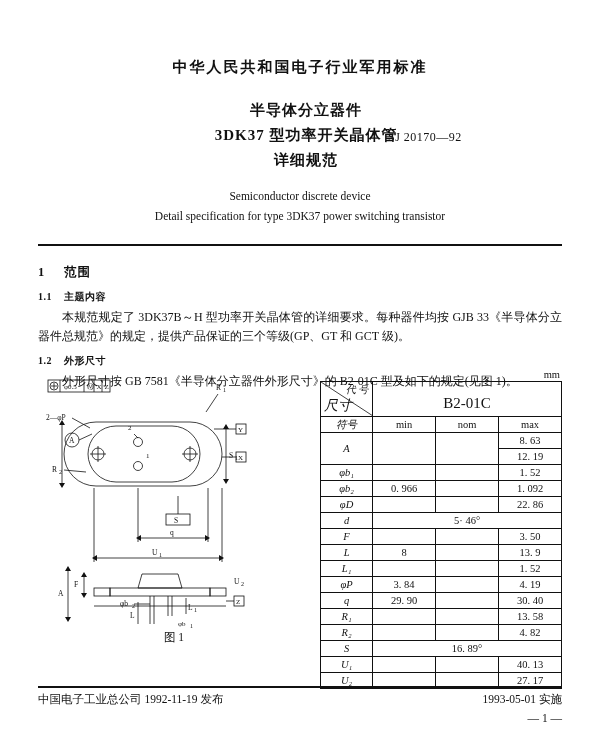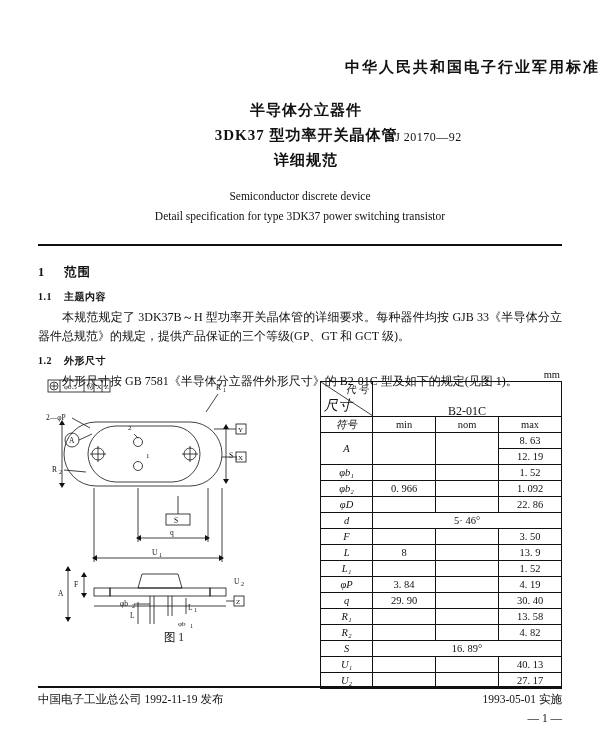--- a/index.html
+++ b/index.html
@@ -17,21 +17,21 @@
   }
   .page {
     position: absolute;
     left: 0; top: 0;
     width: 600px; height: 756px;
   }
   
   .std-title {
     position: absolute;
     top: 58px; left: 0; width: 600px;
-    text-align: right;
+    text-align: center;
     font-size: 15px;
     font-weight: bold;
     letter-spacing: 2px;
   }
   .title-block {
     position: absolute;
     top: 98px; left: 0; width: 600px;
     text-align: center;
   }
   .title-line {
@@ -365,21 +365,21 @@
         <tbody>
             <tr>
           <td class="sym hdr-cell">
             <svg width="52" height="34">
               <line x1="0" y1="0" x2="52" y2="34" stroke="#111" stroke-width="0.8"></line>
             </svg>
             <span class="code">代 号</span>
             <span class="dimword">尺寸</span>
           </td>
           <td colspan="3" class="hdr-cell">
-            <div style="position:absolute;left:0;top:12px;width:100%;text-align:center;font-size:12px;line-height:34px;">B2-01C</div>
+            <div style="position:absolute;left:0;top:4px;width:100%;text-align:center;font-size:15px;line-height:34px;">B2-01C</div>
           </td>
         </tr>
         <tr>
           <td class="sym">符号</td>
           <td class="v">min</td>
           <td class="v">nom</td>
           <td class="v">max</td>
         </tr>
 
         <tr>

